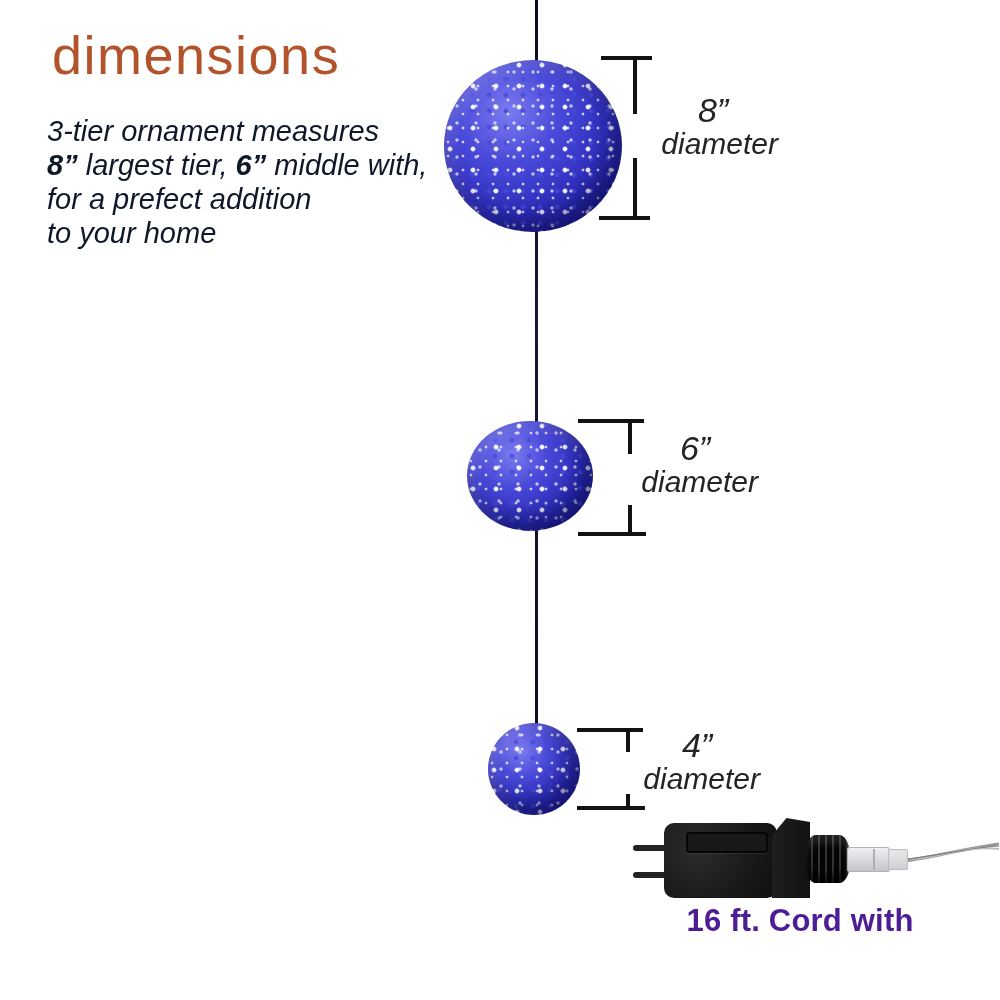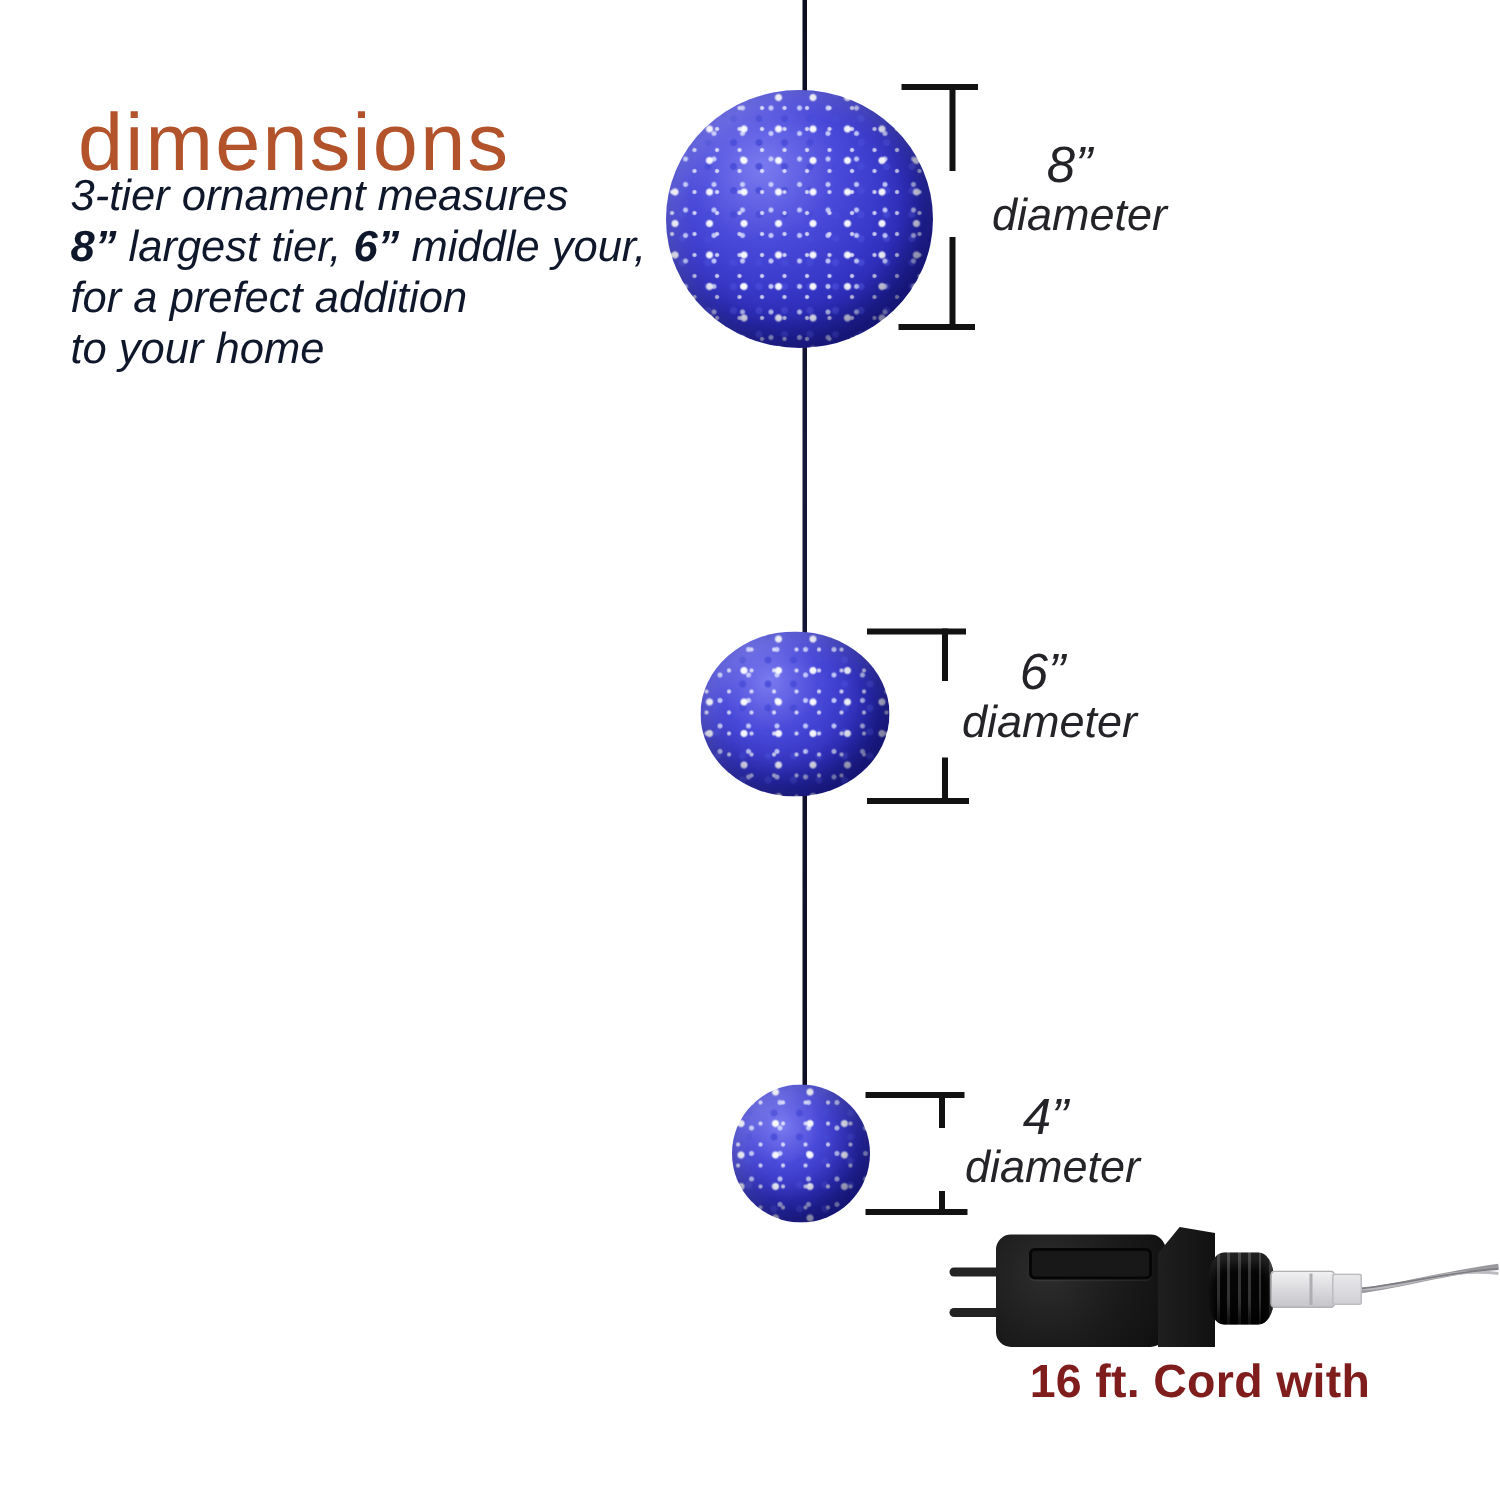--- a/index.html
+++ b/index.html
@@ -4,21 +4,21 @@
 <style>
   html,body{margin:0;padding:0;background:#fff;}
   #canvas{
     position:relative;width:1000px;height:1000px;background:#ffffff;overflow:hidden;
     font-family:"Liberation Sans","DejaVu Sans",sans-serif;
   }
 
   
   .page-title{
     position:absolute;left:52px;top:24px;font-size:54px;letter-spacing:1.5px;
-    color:#b2532b;font-weight:400;margin-top:40px;
+    color:#b2532b;font-weight:400;
   }
   .desc{
     position:absolute;left:47px;top:114px;font-size:29px;line-height:34px;
     font-style:italic;color:#0f172a;white-space:nowrap;
   }
   .desc .b{font-weight:700;}
 
   
   .cord{
     position:absolute;left:535px;top:0;width:3px;height:772px;
@@ -98,33 +98,33 @@
   }
   .connector-end{
     position:absolute;left:888px;top:849px;width:20px;height:21px;z-index:3;border-radius:2px;
     background:linear-gradient(180deg,#e9e9ec,#cfcfd3);box-shadow:inset 0 0 0 1px #bcbcc0;
   }
   .wires{position:absolute;left:893px;top:834px;width:107px;height:36px;z-index:2;}
 
   
   .plug-caption{
     position:absolute;left:615px;top:906px;width:370px;text-align:center;z-index:3;
-    font-size:31px;font-weight:700;line-height:30px;color:#7f1d1d;letter-spacing:.2px;
+    font-size:31px;font-weight:700;line-height:30px;color:#4c1d95;letter-spacing:.2px;
   }
 </style>
 </head>
 <body>
 
 <div id="canvas">
 
   <div class="page-title">dimensions</div>
 
   <div class="desc">
     <div><span>3-tier ornament measures</span></div>
-    <div><span class="b">8”</span><span> largest tier, </span><span class="b">6”</span><span> middle your,</span></div>
+    <div><span class="b">8”</span><span> largest tier, </span><span class="b">6”</span><span> middle with,</span></div>
     <div><span>for a prefect addition</span></div>
     <div><span>to your home</span></div>
   </div>
 
   <div class="cord"></div>
 
   <div class="sphere" id="sphere-8"></div>
   <div class="sphere" id="sphere-6"></div>
   <div class="sphere" id="sphere-4"></div>
 

